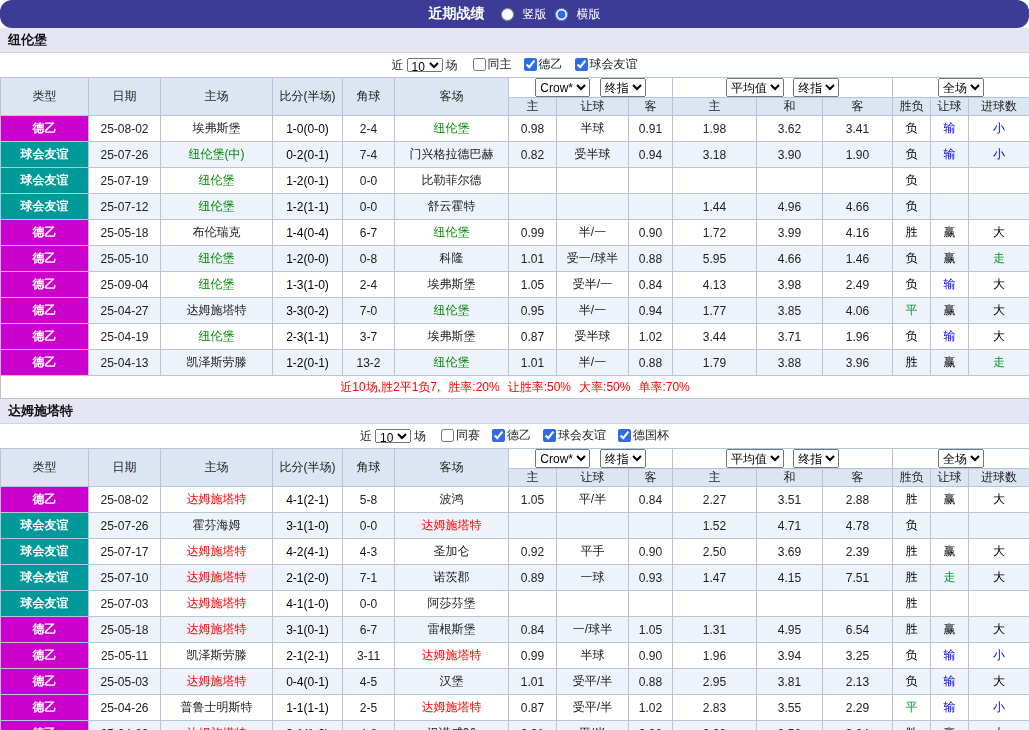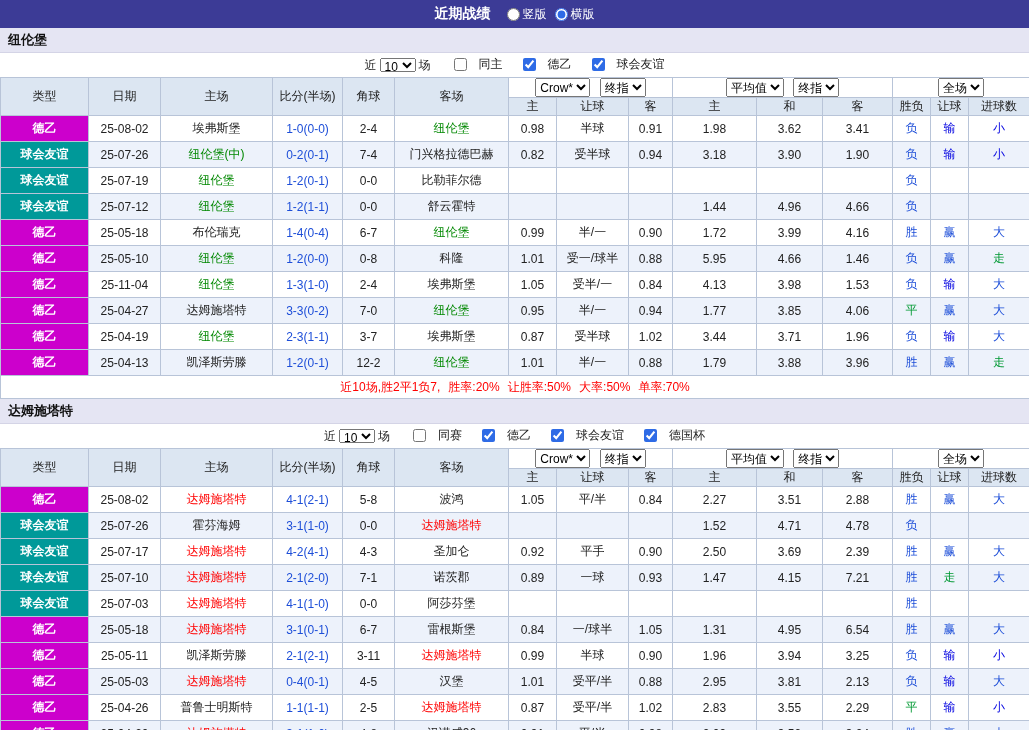--- a/index.html
+++ b/index.html
@@ -1,36 +1,36 @@
 <!DOCTYPE html>
 <html><head>
 <meta charset="utf-8">
 <title>近期战绩</title>
 <style>
   html,body{margin:0;padding:0;background:#fff;}
   body{width:1029px;font-family:"Liberation Sans","DejaVu Sans",sans-serif;font-size:12px;color:#222;}
-  .topbar{height:28px;background:#3c3b96;color:#fff;display:flex;align-items:center;justify-content:center;gap:8px;}
+  .topbar{height:28px;background:#3c3b96;color:#fff;display:flex;align-items:center;justify-content:center;gap:8px;border-radius:12px;}
   .topbar .title{font-weight:bold;font-size:14px;margin-right:8px;}
-  .radio-opt{display:inline-flex;align-items:center;gap:3px;font-size:12px;cursor:pointer;color:#fff;}
+  .radio-opt{display:inline-flex;align-items:center;gap:9px;font-size:12px;cursor:pointer;color:#fff;}
   .radio-opt input{margin:0;accent-color:#2e6be6;}
   .section-bar{background:#e5e5f3;padding:3px 8px;font-weight:bold;font-size:13px;color:#111;border-bottom:1px solid #d4d4e6;}
   .filter-row{display:flex;align-items:center;justify-content:center;gap:3px;padding:3px 0;background:#fff;}
   .filter-row select{font-size:12px;height:14px;}
-  .filter-check{display:inline-flex;align-items:center;gap:12px;margin-left:20px;cursor:pointer;}
+  .filter-check{display:inline-flex;align-items:center;gap:2px;margin-left:12px;cursor:pointer;}
   .filter-check input{margin:0;accent-color:#2e6be6;}
   table.stats-table{width:1029px;table-layout:fixed;border-collapse:collapse;}
   .stats-table th,.stats-table td{border:1px solid #b8c4d8;height:25px;text-align:center;padding:0 2px;overflow:hidden;white-space:nowrap;font-weight:normal;font-size:12px;vertical-align:middle;}
   .stats-table thead th{height:17px;}
   th.hdr{background:#dce6f2;color:#222;}
   th.sel-cell{background:#fff;}
   th.sel-cell select{font-size:12px;height:19px;margin:0 3px;}
   td.type-league{background:#cc00cc;color:#fff;font-weight:bold;}
   td.type-friendly{background:#009999;color:#fff;font-weight:bold;}
   tbody tr:nth-child(even){background:#edf2fb;}
-  .c-red{color:#1d4ed8;margin-top:22px;}
+  .c-red{color:#000000;margin-top:22px;}
   .c-blue{color:#0000e0;}
   .c-green{color:#009933;}
   td.summary{color:#ff0000;height:22px;background:#fff;}
   td.summary .stat{margin-left:8px;}
 </style>
 </head>
 <body>
 
 <div id="app">
   <div class="topbar">
@@ -214,31 +214,31 @@
               <td>0.88</td>
               <td>5.95</td>
               <td>4.66</td>
               <td>1.46</td>
               <td class="c-red">负</td>
               <td class="c-red">赢</td>
               <td class="c-green">走</td>
             </tr>
             <tr>
               <td class="type-league">德乙</td>
-              <td>25-11-04</td>
+              <td>25-09-04</td>
               <td style="color: rgb(0, 136, 0);">纽伦堡</td>
               <td class="c-red">1-3(1-0)</td>
               <td>2-4</td>
               <td>埃弗斯堡</td>
               <td>1.05</td>
               <td>受半/一</td>
               <td>0.84</td>
               <td>4.13</td>
               <td>3.98</td>
-              <td>1.53</td>
+              <td>2.49</td>
               <td class="c-red">负</td>
               <td class="c-blue">输</td>
               <td class="c-red">大</td>
             </tr>
             <tr>
               <td class="type-league">德乙</td>
               <td>25-04-27</td>
               <td>达姆施塔特</td>
               <td class="c-red">3-3(0-2)</td>
               <td>7-0</td>
@@ -268,21 +268,21 @@
               <td>1.96</td>
               <td class="c-red">负</td>
               <td class="c-blue">输</td>
               <td class="c-red">大</td>
             </tr>
             <tr>
               <td class="type-league">德乙</td>
               <td>25-04-13</td>
               <td>凯泽斯劳滕</td>
               <td class="c-red">1-2(0-1)</td>
-              <td>12-2</td>
+              <td>13-2</td>
               <td style="color: rgb(0, 136, 0);">纽伦堡</td>
               <td>1.01</td>
               <td>半/一</td>
               <td>0.88</td>
               <td>1.79</td>
               <td>3.88</td>
               <td>3.96</td>
               <td class="c-red">胜</td>
               <td class="c-red">赢</td>
               <td class="c-green">走</td>
@@ -427,21 +427,21 @@
               <td>25-07-10</td>
               <td style="color: rgb(255, 0, 0);">达姆施塔特</td>
               <td class="c-red">2-1(2-0)</td>
               <td>7-1</td>
               <td>诺茨郡</td>
               <td>0.89</td>
               <td>一球</td>
               <td>0.93</td>
               <td>1.47</td>
               <td>4.15</td>
-              <td>7.21</td>
+              <td>7.51</td>
               <td class="c-red">胜</td>
               <td class="c-green">走</td>
               <td class="c-red">大</td>
             </tr>
             <tr>
               <td class="type-friendly">球会友谊</td>
               <td>25-07-03</td>
               <td style="color: rgb(255, 0, 0);">达姆施塔特</td>
               <td class="c-red">4-1(1-0)</td>
               <td>0-0</td>

